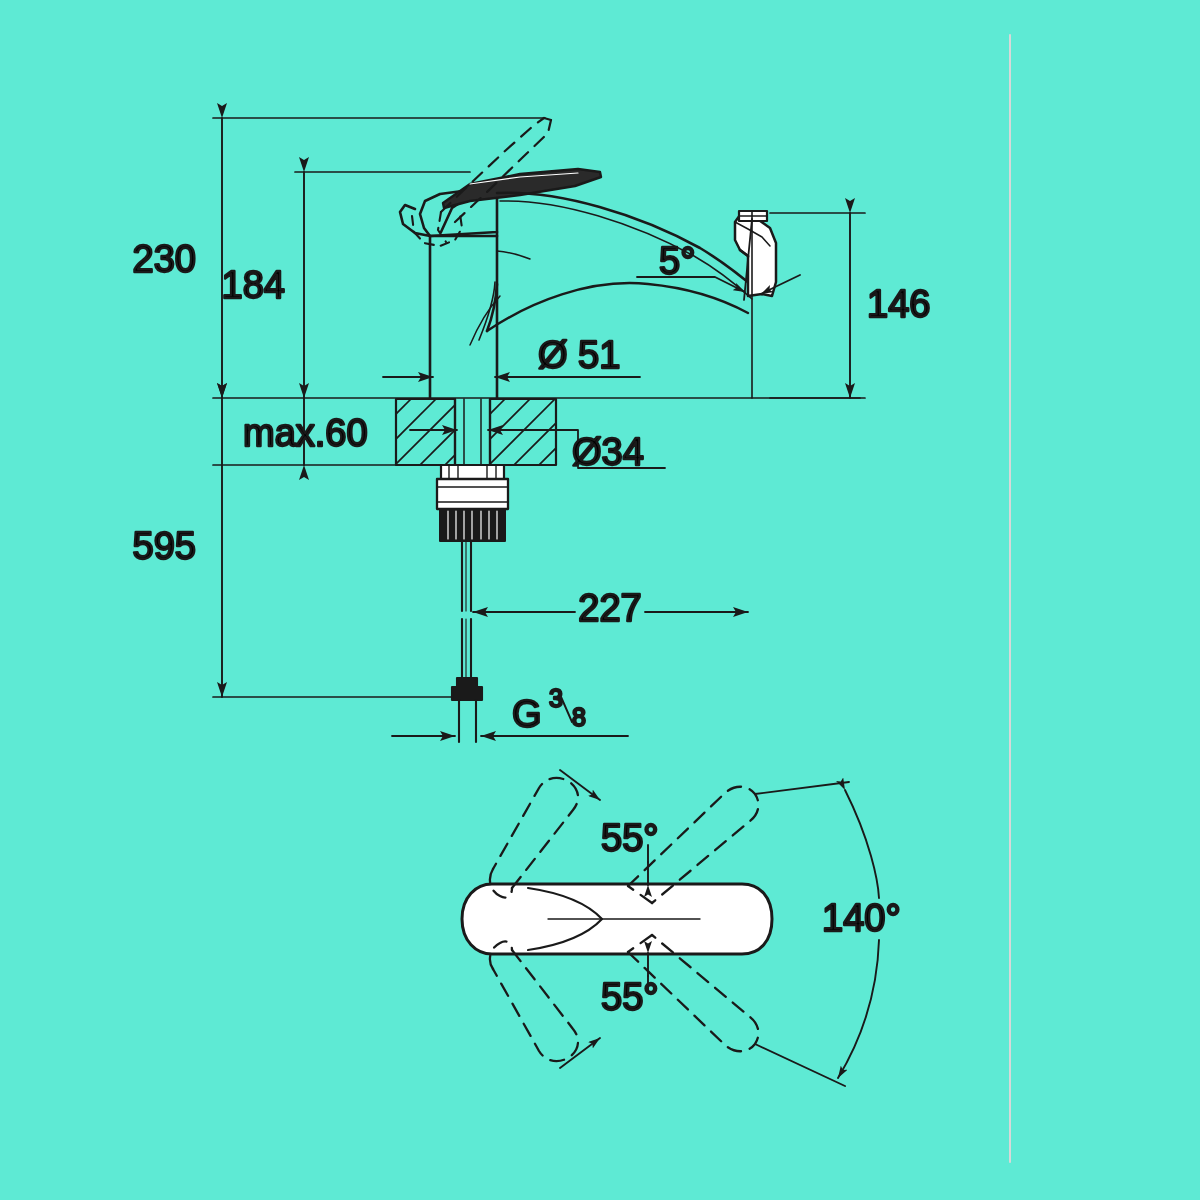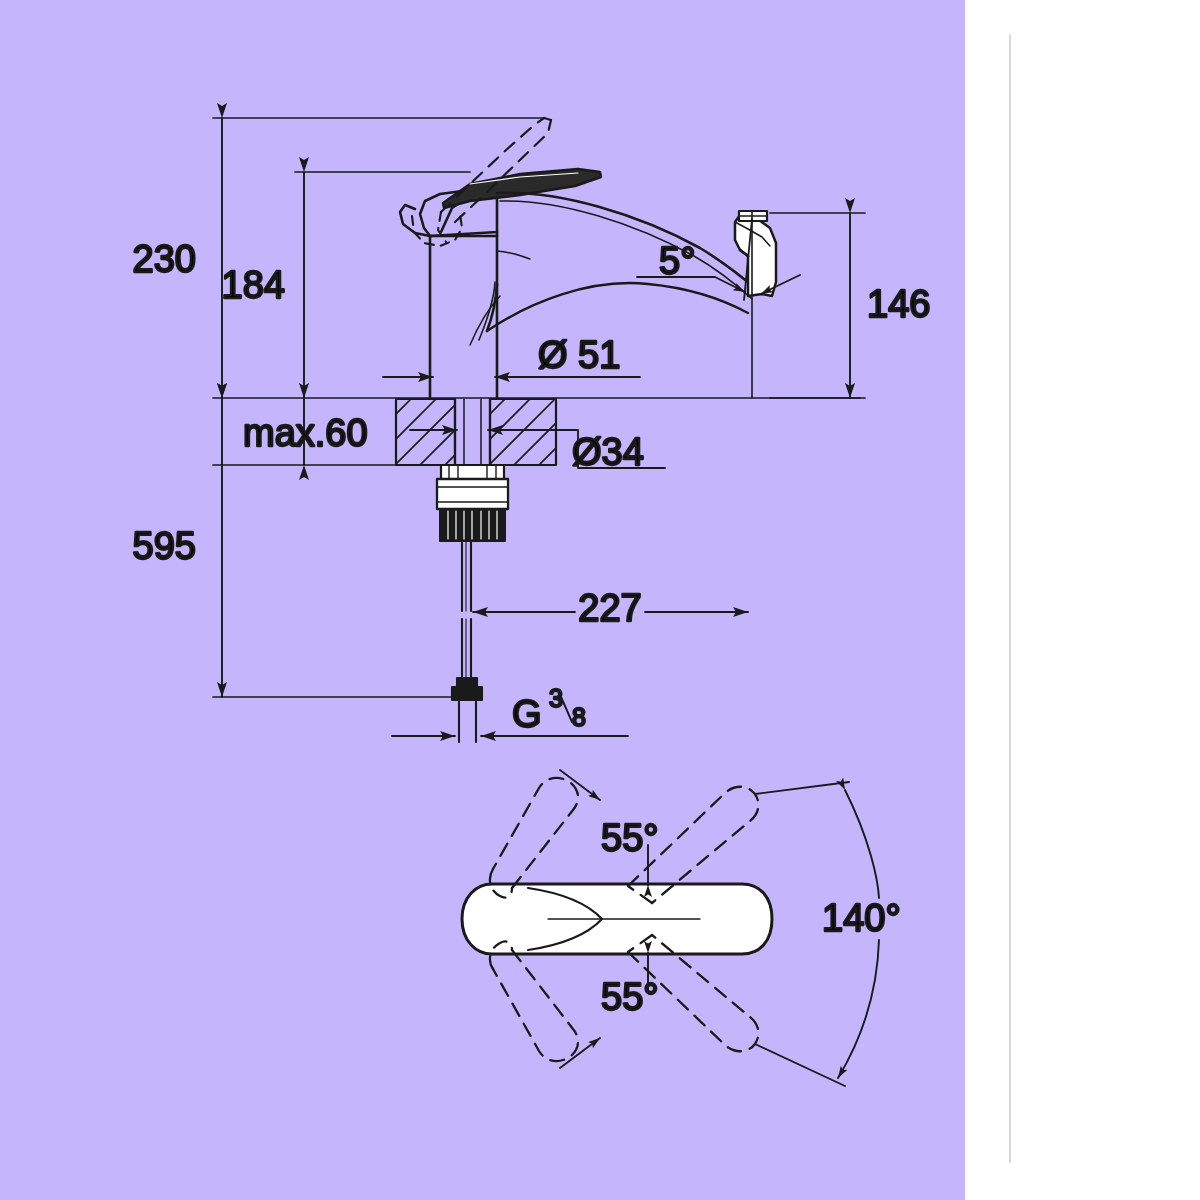--- a/index.html
+++ b/index.html
@@ -9,23 +9,23 @@
     background: #ffffff;
   }
   body {
     width: 1200px;
     height: 1200px;
     font-family: "Liberation Sans", sans-serif;
     overflow: hidden;
   }
   #sheet {
     position: relative;
-    width: 965px;
+    width: 1200px;
     height: 1200px;
-    background: #c4b5fd;
+    background: #5eead4;
   }
   #drawing {
     position: absolute;
     left: 0;
     top: 0;
     width: 1200px;
     height: 1200px;
   }
   .dimtext {
     font-family: "Liberation Sans", sans-serif;

